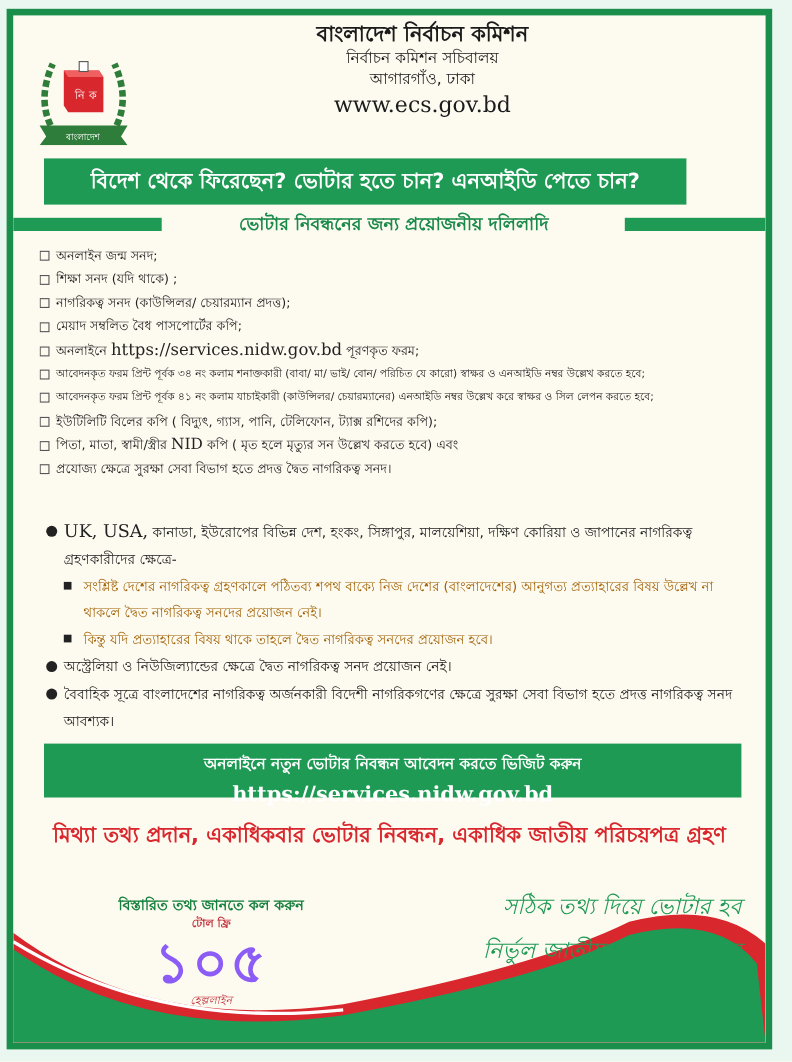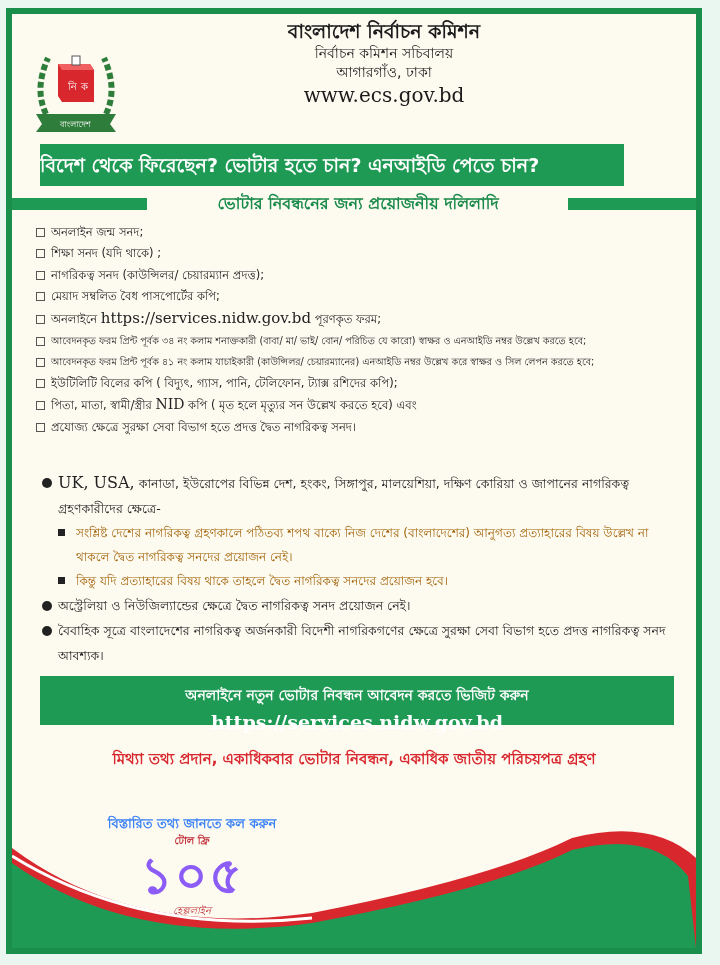--- a/index.html
+++ b/index.html
@@ -7,43 +7,43 @@
          font-family:"DejaVu Sans", sans-serif; }
   .frame { position:absolute; left:6px; top:8px; width:696px; height:946px;
            border:6px solid #1a8f4c; background:#fdfaf0; box-sizing:border-box; overflow:hidden; }
   .header { position:absolute; left:0; top:0; width:100%; height:120px; }
   .logo { position:absolute; left:18px; top:30px; width:92px; height:88px; }
   .org { position:absolute; left:140px; right:80px; top:4px; text-align:center; color:#1b1b1b; }
   .org .t1 { font-size:19px; font-weight:bold; line-height:26px; }
   .org .t2, .org .t3 { font-size:14px; line-height:19px; }
   .org .t4 { font-family:"DejaVu Serif", serif; font-size:20px; line-height:26px; }
   .banner { position:absolute; left:28px; width:584px; top:130px; height:42px; background:#1f9a55;
-            color:#fff; text-align:left; font-size:19px; line-height:42px; font-weight:bold; white-space:nowrap; overflow:hidden;}
+            color:#fff; text-align:center; font-size:19px; line-height:42px; font-weight:bold; white-space:nowrap; overflow:hidden;}
   .subhead { position:absolute; left:0; right:0; top:178px; height:26px; }
   .subhead .bar-l { position:absolute; left:0; width:135px; top:6px; height:12px; background:#1f9a55; }
   .subhead .bar-r { position:absolute; right:0; width:128px; top:6px; height:12px; background:#1f9a55; }
   .subhead .txt { position:absolute; left:140px; right:132px; text-align:center; color:#1a8a4a; font-size:16px; line-height:24px; font-weight:bold; white-space:nowrap; }
   .docs { position:absolute; left:24px; top:208px; right:10px; list-style:none; margin:0; padding:0; }
   .docs li { font-size:11.5px; color:#222; line-height:21.4px; white-space:nowrap; overflow:hidden; }
   .docs li.small { font-size:9.6px; }
   .docs .cb { display:inline-block; width:7px; height:7px; border:1px solid #555; margin-right:6px; vertical-align:middle; }
   .docs .url { font-family:"DejaVu Serif", serif; font-size:15px; }
   .docs .nid { font-family:"DejaVu Serif", serif; font-size:14px;margin-top:32px; }
   .bullets { position:absolute; left:30px; top:456px; right:24px; }
   .bul { font-size:12.5px; color:#222; line-height:25px; position:relative; padding-left:16px; }
   .bul .dot { position:absolute; left:0; top:8px; width:10px; height:10px; border-radius:50%; background:#222; }
   .bul .en { font-family:"DejaVu Serif", serif; font-size:16px; }
   .sub { font-size:12px; color:#a16207; line-height:24px; position:relative; padding-left:34px; }
   .sub .sq { position:absolute; left:16px; top:8px; width:7px; height:7px; background:#222; }
   .cta { position:absolute; left:28px; width:634px; top:662px; height:49px; background:#1f9a55; color:#fff; text-align:center; }
   .cta .l1 { font-size:14px; line-height:26px; padding-top:6px; font-weight:bold; }
   .cta .l2 { font-family:"DejaVu Serif", serif; font-size:19px; line-height:28px; font-weight:bold; }
-  .warn { position:absolute; left:20px; right:20px; top:734px; text-align:center; color:#d9272e; font-size:15px; line-height:22px; font-weight:bold; }
+  .warn { position:absolute; left:20px; right:20px; top:734px; text-align:center; color:#d9272e; font-size:19px; line-height:22px; font-weight:bold; }
   .helpline { position:absolute; left:60px; top:800px; width:240px; text-align:center; }
-  .helpline .call { font-size:13px; color:#3b82f6; font-weight:bold; line-height:20px; }
+  .helpline .call { font-size:13px; color:#15803d; font-weight:bold; line-height:20px; }
   .helpline .tf { font-size:10px; color:#c0303b; line-height:14px;font-weight:bold; }
   .helpline .num { font-size:50px; color:#8b5cf6; font-weight:bold; line-height:56px; letter-spacing:2px; position:relative; z-index:2;}
   .helpline .hl { font-size:10px; color:#c0303b; line-height:14px; position:relative; z-index:2;font-style:italic;}
   .slogan { position:absolute; right:22px; top:790px; text-align:right; color:#1f9a55; font-size:20px; line-height:40px; font-style:italic; z-index:2;}
   .waves { position:absolute; left:0; bottom:0; width:684px; height:130px; z-index:1; }
 </style>
 </head>
 <body>
 
 <div class="frame">
@@ -124,14 +124,18 @@
 
   <div class="helpline">
     <div class="call">বিস্তারিত তথ্য জানতে কল করুন</div>
     <div class="tf">টোল ফ্রি</div>
     <div class="num">
       <span>১০৫</span>
     </div>
     <div class="hl">হেল্পলাইন</div>
   </div>
 
+  <div class="slogan">
+    <div>সঠিক তথ্য দিয়ে ভোটার হব</div>
+    <div>নির্ভুল জাতীয় পরিচয়পত্র নেব</div>
+  </div>
 
 </div>
 
 </body></html>

